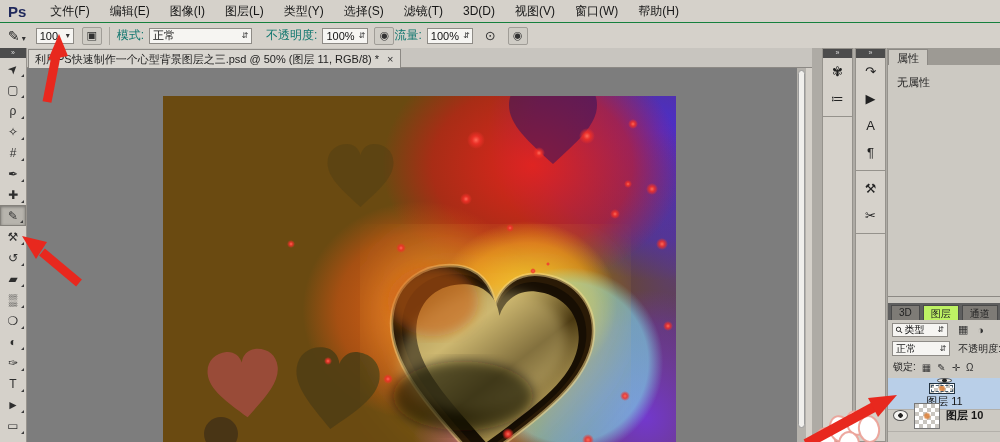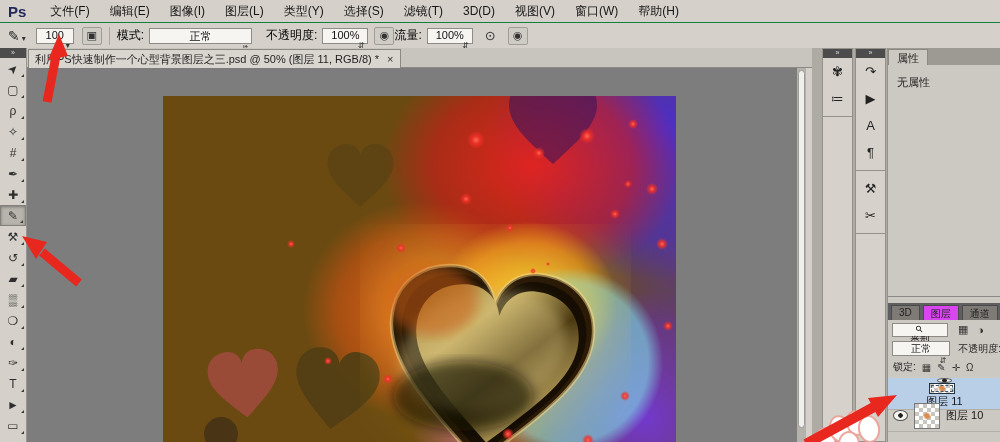--- a/index.html
+++ b/index.html
@@ -8,23 +8,23 @@
        -webkit-font-smoothing:antialiased;}
   .abs{position:absolute;}
   
   #menubar{left:0;top:0;width:1000px;height:22px;background:#d5d1ca;border-bottom:1px solid #15803d;
            display:flex;align-items:center;}
   #pslogo{font-weight:bold;font-size:15px;color:#20295c;margin:0 14px 0 8px;letter-spacing:0;}
   .menu-item{font-size:12px;color:#161616;padding:0 10px;line-height:21px;white-space:nowrap;}
   
   #optionsbar{left:0;top:23px;width:1000px;height:25px;background:#d5d1ca;border-bottom:1px solid #8f8c86;
               display:flex;align-items:center;}
-  .opt-label{font-size:12px;color:#000000;white-space:nowrap;}
+  .opt-label{font-size:12px;color:#0f766e;white-space:nowrap;}
   .combo{background:#f6f5f2;border:1px solid #8e8b86;height:16px;display:flex;align-items:center;
-         font-size:11px;color:#111;padding:0 3px;box-sizing:border-box;flex-direction:column;}
+         font-size:11px;color:#111;padding:0 3px;box-sizing:border-box;}
   .combo .cg{margin-left:auto;font-size:8px;color:#333;padding-left:4px;}
   .tool-btn{width:20px;height:18px;border:1px solid #a09d97;background:#cfccc5;display:flex;
             align-items:center;justify-content:center;font-size:11px;color:#333;border-radius:2px;box-sizing:border-box;}
   .sep{width:1px;height:18px;background:#aaa7a0;margin:0 7px;}
   
   #toolbar{left:0;top:48px;width:27px;height:394px;background:#d5d1ca;border-right:1px solid #98948e;box-sizing:border-box;}
   #toolbar-header{height:10px;background:#4c4c4c;color:#ddd;font-size:7px;line-height:9px;text-align:center;}
   .tool{width:26px;height:21px;display:flex;align-items:center;justify-content:center;
         font-size:12px;color:#2e2e2e;position:relative;box-sizing:border-box;}
   .tool::after{content:"";position:absolute;right:2px;bottom:2px;
@@ -58,21 +58,21 @@
   .strip-icon{height:27px;display:flex;align-items:center;justify-content:center;font-size:13px;color:#222;}
   .strip-sep{height:1px;background:#95928c;margin:4px 0;}
   #main-dock{left:887px;top:48px;width:113px;height:394px;background:#ccc9c2;border-left:1px solid #95928c;overflow:hidden;box-sizing:border-box;}
   #props-tabstrip{position:absolute;left:0;top:0;width:113px;height:17px;background:#9d9a94;}
   #props-tab{position:absolute;left:0;top:1px;height:16px;background:#ccc9c2;border:1px solid #8c8984;border-bottom:none;
              font-size:11px;color:#1e1e1e;padding:1px 8px 0;box-sizing:border-box;}
   #props-body{position:absolute;left:0;top:17px;width:113px;height:231px;background:#ccc9c2;border-bottom:1px solid #8c8984;}
   #props-empty{margin:10px 0 0 9px;font-size:11px;color:#222;}
   #layers-tabs{position:absolute;left:0;top:255px;width:113px;height:17px;background:#5f5f5f;display:flex;align-items:flex-end;}
   .ltab{height:15px;font-size:10px;padding:1px 7px 0;color:#222;background:#7e7b76;border:1px solid #4a4a4a;border-bottom:none;margin-left:3px;box-sizing:border-box;}
-  .ltab.active{background:#d946ef;}
+  .ltab.active{background:#bef264;}
   #layers-filter{position:absolute;left:0;top:272px;width:113px;height:19px;display:flex;align-items:center;padding-left:4px;box-sizing:border-box;}
   #layers-blend{position:absolute;left:0;top:291px;width:113px;height:19px;display:flex;align-items:center;padding-left:4px;box-sizing:border-box;}
   #layers-lock{position:absolute;left:0;top:310px;width:113px;height:18px;display:flex;align-items:center;gap:6px;padding-left:5px;
                font-size:10px;color:#222;box-sizing:border-box;}
   .lock-ic{font-size:10px;color:#333;}
   .layer-row{position:absolute;left:0;width:113px;height:32px;display:flex;align-items:center;border-bottom:1px solid #b3b0aa;box-sizing:border-box;}
   .layer-row.sel{background:#b9cfe8;}
   .eye{width:13px;height:9px;border-radius:50%;border:1px solid #555;margin:0 6px 0 5px;
        background:radial-gradient(circle at 50% 50%, #222 0 2px, #f5f4f1 2.5px);}
   .thumb{width:26px;height:26px;border:1px solid #777;box-sizing:border-box;margin-right:6px;
@@ -342,21 +342,21 @@
     <span class="lock-ic">▦</span>
     <span class="lock-ic">✎</span>
     <span class="lock-ic">✛</span>
     <span class="lock-ic">Ω</span>
   </div>
   <div class="layer-row sel" style="top:330px;flex-direction:column;">
     <div class="eye"></div>
     <div class="thumb sel-th"></div>
     <span class="layer-name">图层 11</span>
   </div>
-  <div class="layer-row" style="top:352px;">
+  <div class="layer-row" style="top:352px;font-weight:bold;">
     <div class="eye"></div>
     <div class="thumb"></div>
     <span class="layer-name">图层 10</span>
   </div>
 </div>
 
 <svg id="overlay" class="abs" width="1000" height="442" viewBox="0 0 1000 442">
 
   <g stroke="rgba(235,160,150,0.9)" stroke-width="2" fill="#ffffff">
     <ellipse cx="826" cy="440" rx="9" ry="12" transform="rotate(-14 826 440)"></ellipse>

